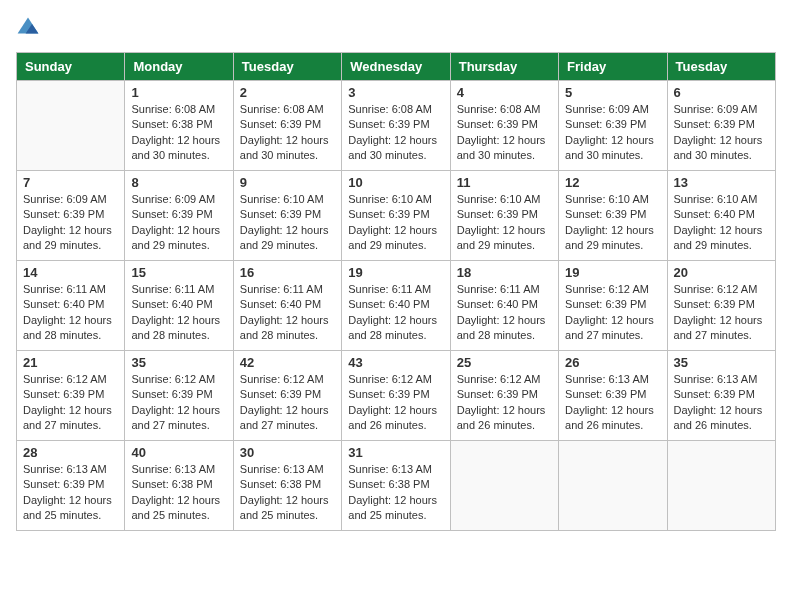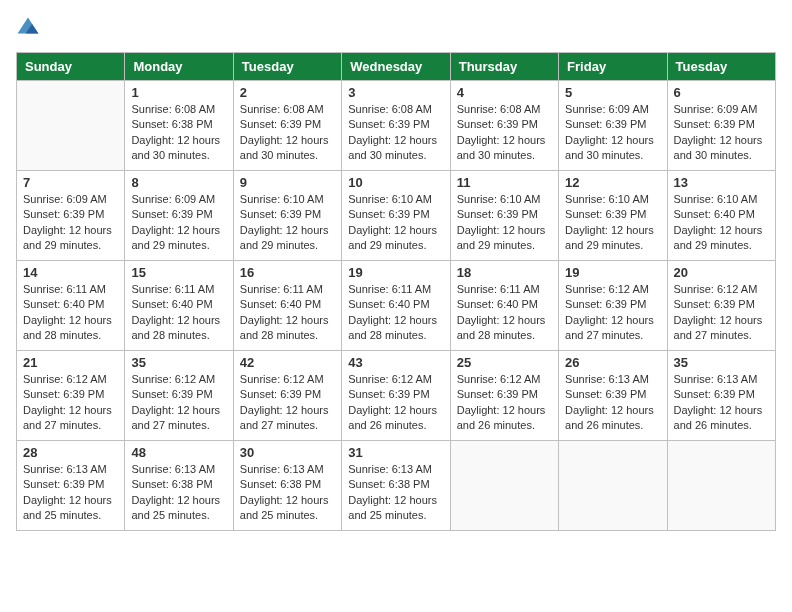--- a/index.html
+++ b/index.html
@@ -321,21 +321,21 @@
       </tr>
       <tr>
         <td>
           <span class="day-num">28</span>
           <div class="day-info" style="white-space: pre-line;">Sunrise: 6:13 AM
 Sunset: 6:39 PM
 Daylight: 12 hours
 and 25 minutes.</div>
         </td>
         <td>
-          <span class="day-num">48</span>
+          <span class="day-num">40</span>
           <div class="day-info" style="white-space: pre-line;">Sunrise: 6:13 AM
 Sunset: 6:38 PM
 Daylight: 12 hours
 and 25 minutes.</div>
         </td>
         <td>
           <span class="day-num">30</span>
           <div class="day-info" style="white-space: pre-line;">Sunrise: 6:13 AM
 Sunset: 6:38 PM
 Daylight: 12 hours

